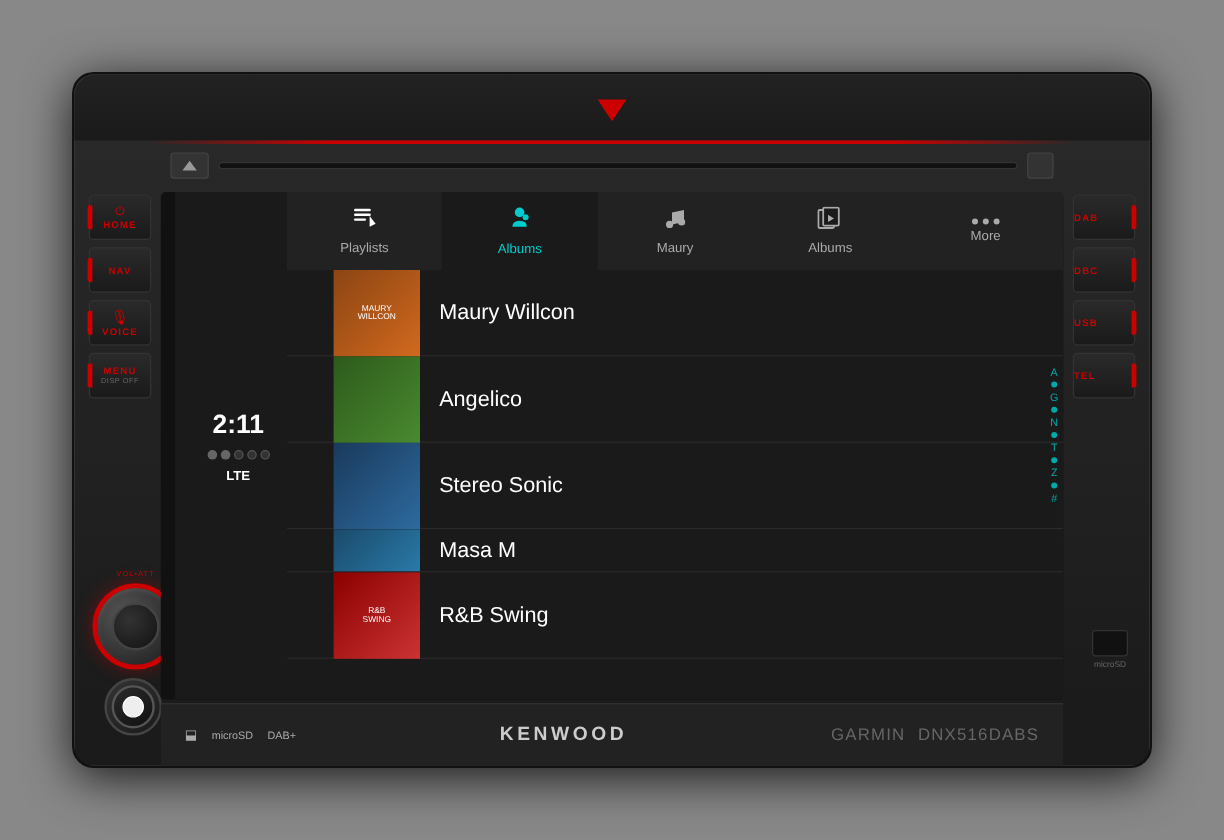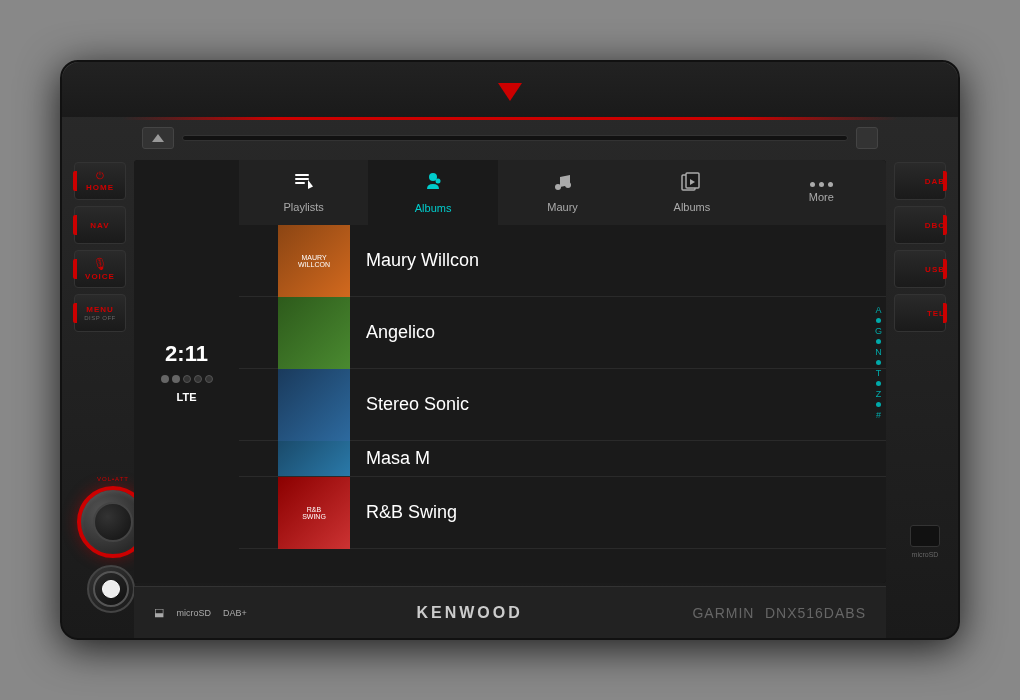--- a/index.html
+++ b/index.html
@@ -234,21 +234,21 @@
       gap: 6px;
     }
     .right-btn {
       width: 52px;
       height: 38px;
       background: linear-gradient(180deg, #2a2a2a, #1a1a1a);
       border-radius: 4px;
       border: 1px solid #333;
       display: flex;
       align-items: center;
-      justify-content: flex-end;
+      justify-content: flex-start;
       position: relative;
       cursor: pointer;
     }
     .right-btn::after {
       content: '';
       position: absolute;
       right: -2px;
       top: 50%;
       transform: translateY(-50%);
       width: 4px;
@@ -291,21 +291,21 @@
       right: 72px;
       bottom: 55px;
       background: #111;
       border-radius: 4px;
       overflow: hidden;
     }
 
     
     .info-panel {
       position: absolute;
-      left: 0;
+      left: 12px;
       top: 0;
       bottom: 0;
       width: 105px;
       background: #1a1a1a;
       display: flex;
       flex-direction: column;
       align-items: center;
       justify-content: center;
       gap: 8px;
       padding: 10px;

